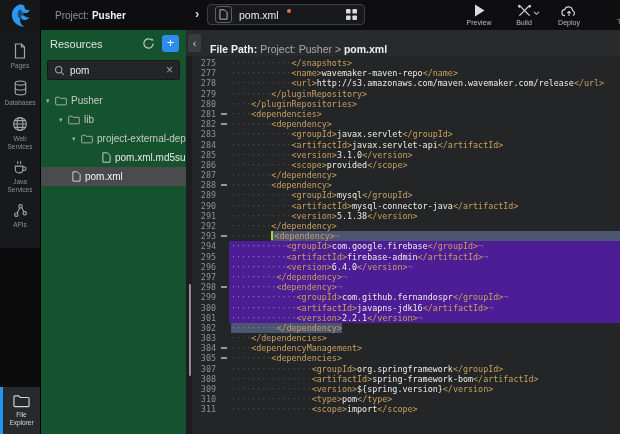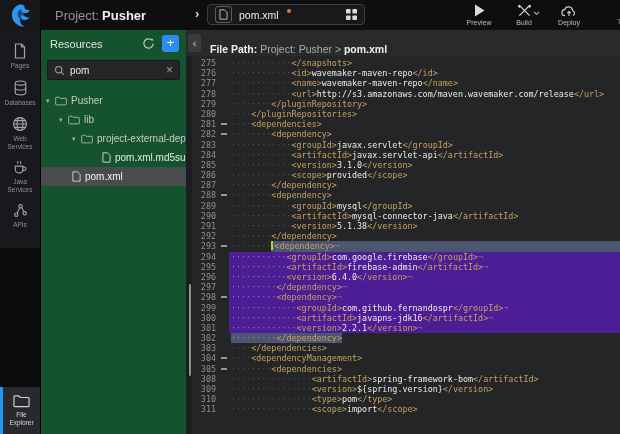--- a/index.html
+++ b/index.html
@@ -3,21 +3,21 @@
 <meta charset="utf-8">
 <style>
   html,body{margin:0;padding:0;}
   body{width:620px;height:434px;position:relative;overflow:hidden;background:#0b0b0c;
        font-family:"Liberation Sans",sans-serif;-webkit-font-smoothing:antialiased;}
   svg{display:block}
 
   
   .topbar{position:absolute;top:0;left:0;right:0;height:30px;background:#0e0e10;display:flex;align-items:center;}
   .logo{width:40px;height:30px;display:flex;align-items:center;justify-content:center;background:#161719;}
-  .proj{margin-left:15px;font-size:13px;color:#90949a;white-space:nowrap;}
+  .proj{margin-left:15px;font-size:10px;color:#90949a;white-space:nowrap;}
   .proj .pname{color:#edeff1;font-weight:bold;margin-left:3px;}
   .crumb-sep{position:absolute;left:195px;top:6px;color:#d8dadc;font-size:13px;font-weight:bold;}
   .tab{position:absolute;left:207px;top:4px;width:158px;height:21px;background:#18191b;border:1px solid #3d3f42;
        border-radius:4px;display:flex;align-items:center;padding:0 7px;box-sizing:border-box;gap:7px;}
   .tab .ficon{width:15px;height:15px;border:1px solid #5d5f62;border-radius:3px;display:flex;align-items:center;justify-content:center;flex:none;}
   .tab .fname{font-size:10.5px;color:#e9ebed;}
   .tab .dot{width:4px;height:4px;border-radius:50%;background:#e2793a;margin:-7px 0 0 1px;flex:none;}
   .tab .gridic{margin-left:auto;}
   .actions{position:absolute;right:36px;top:0;height:30px;display:flex;gap:15px;align-items:center;}
   .action{display:flex;flex-direction:column;align-items:center;justify-content:center;gap:2px;cursor:pointer;min-width:30px;}
@@ -287,25 +287,20 @@
   <div class="rail">
     <div class="vthumb"></div>
   </div>
   <div class="code">
       <div class="code-line">
         <span class="gnum">275</span>
         <span class="fold"></span>
         <span class="cc"><span class="ws">············</span><span class="tag">&lt;/snapshots&gt;</span></span>
       </div>
       <div class="code-line">
-        <span class="gnum">276</span>
-        <span class="fold"></span>
-        <span class="cc"><span class="ws">············</span><span class="tag">&lt;id&gt;</span><span class="txt">wavemaker-maven-repo</span><span class="tag">&lt;/id&gt;</span></span>
-      </div>
-      <div class="code-line">
         <span class="gnum">277</span>
         <span class="fold"></span>
         <span class="cc"><span class="ws">············</span><span class="tag">&lt;name&gt;</span><span class="txt">wavemaker-maven-repo</span><span class="tag">&lt;/name&gt;</span></span>
       </div>
       <div class="code-line">
         <span class="gnum">278</span>
         <span class="fold"></span>
         <span class="cc"><span class="ws">············</span><span class="tag">&lt;url&gt;</span><span class="txt">http://s3.amazonaws.com/maven.wavemaker.com/release</span><span class="tag">&lt;/url&gt;</span></span>
       </div>
       <div class="code-line">
@@ -449,20 +444,25 @@
           <span class="dash"></span>
         </span>
         <span class="cc"><span class="ws">····</span><span class="tag">&lt;dependencyManagement&gt;</span></span>
       </div>
       <div class="code-line">
         <span class="gnum">305</span>
         <span class="fold">
           <span class="dash"></span>
         </span>
         <span class="cc"><span class="ws">········</span><span class="tag">&lt;dependencies&gt;</span></span>
+      </div>
+      <div class="code-line">
+        <span class="gnum">307</span>
+        <span class="fold"></span>
+        <span class="cc"><span class="ws">················</span><span class="tag">&lt;groupId&gt;</span><span class="txt">org.springframework</span><span class="tag">&lt;/groupId&gt;</span></span>
       </div>
       <div class="code-line">
         <span class="gnum">308</span>
         <span class="fold"></span>
         <span class="cc"><span class="ws">················</span><span class="tag">&lt;artifactId&gt;</span><span class="txt">spring-framework-bom</span><span class="tag">&lt;/artifactId&gt;</span></span>
       </div>
       <div class="code-line">
         <span class="gnum">309</span>
         <span class="fold"></span>
         <span class="cc"><span class="ws">················</span><span class="tag">&lt;version&gt;</span><span class="txt">${spring.version}</span><span class="tag">&lt;/version&gt;</span></span>

